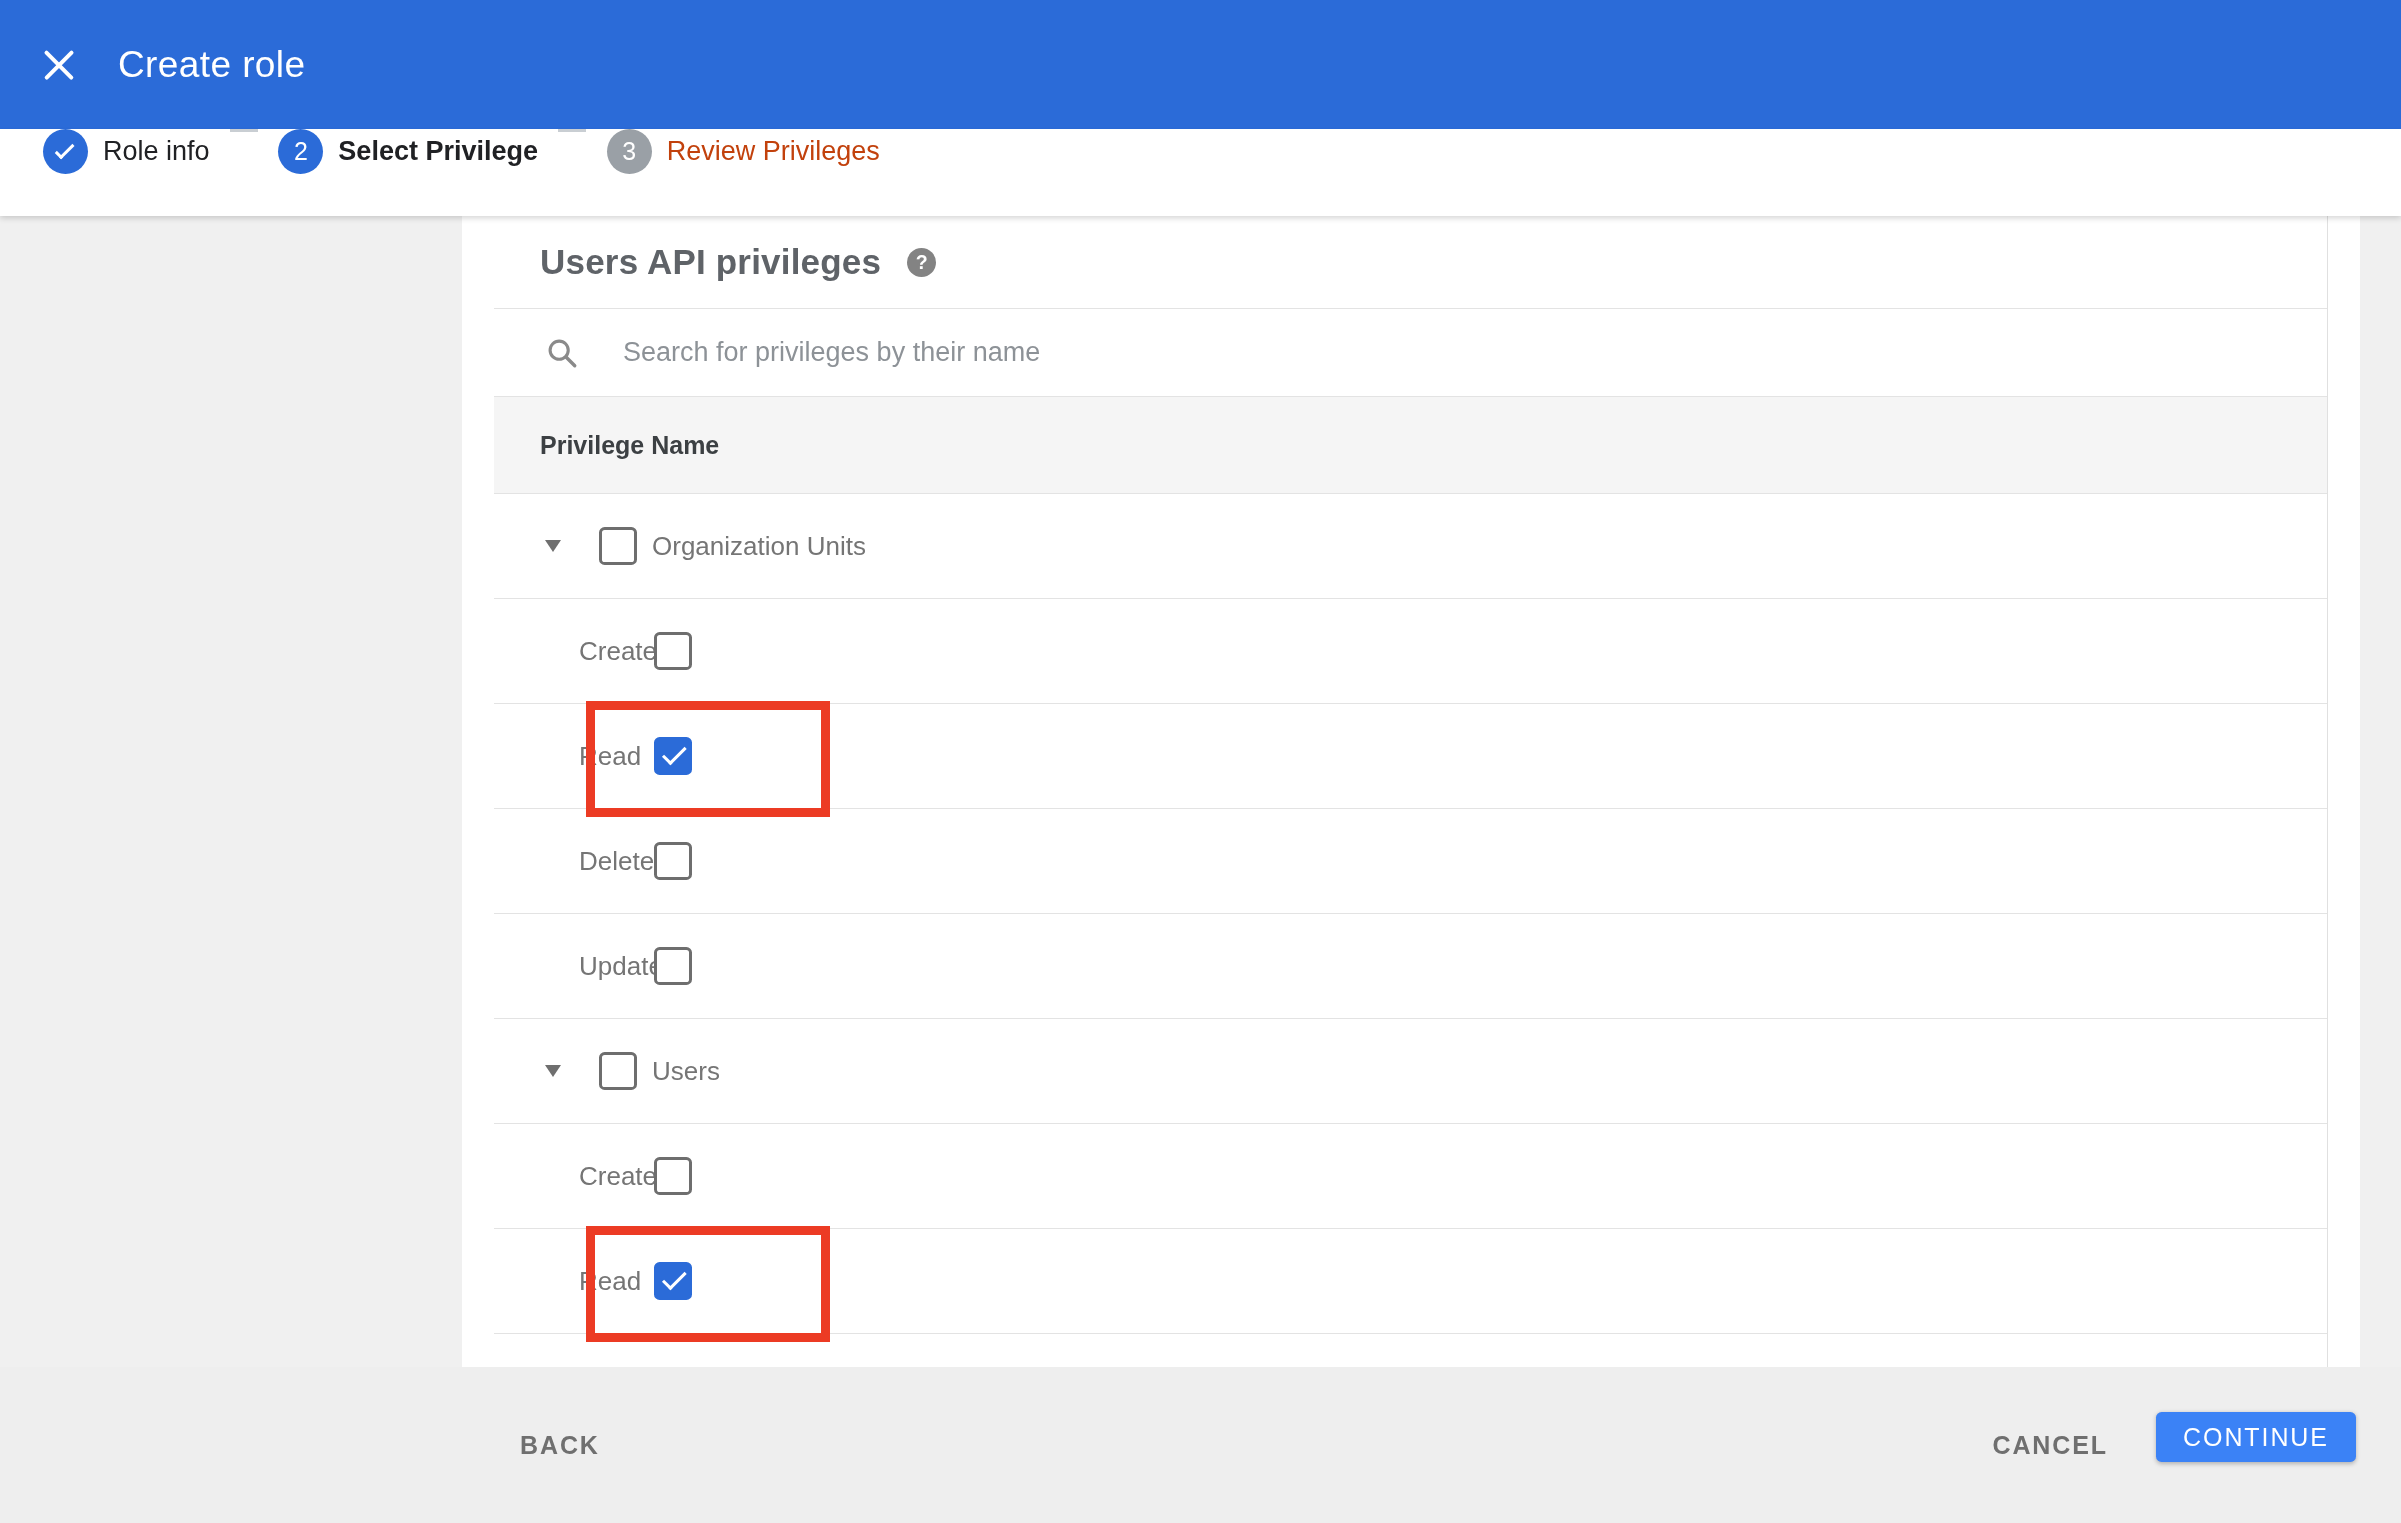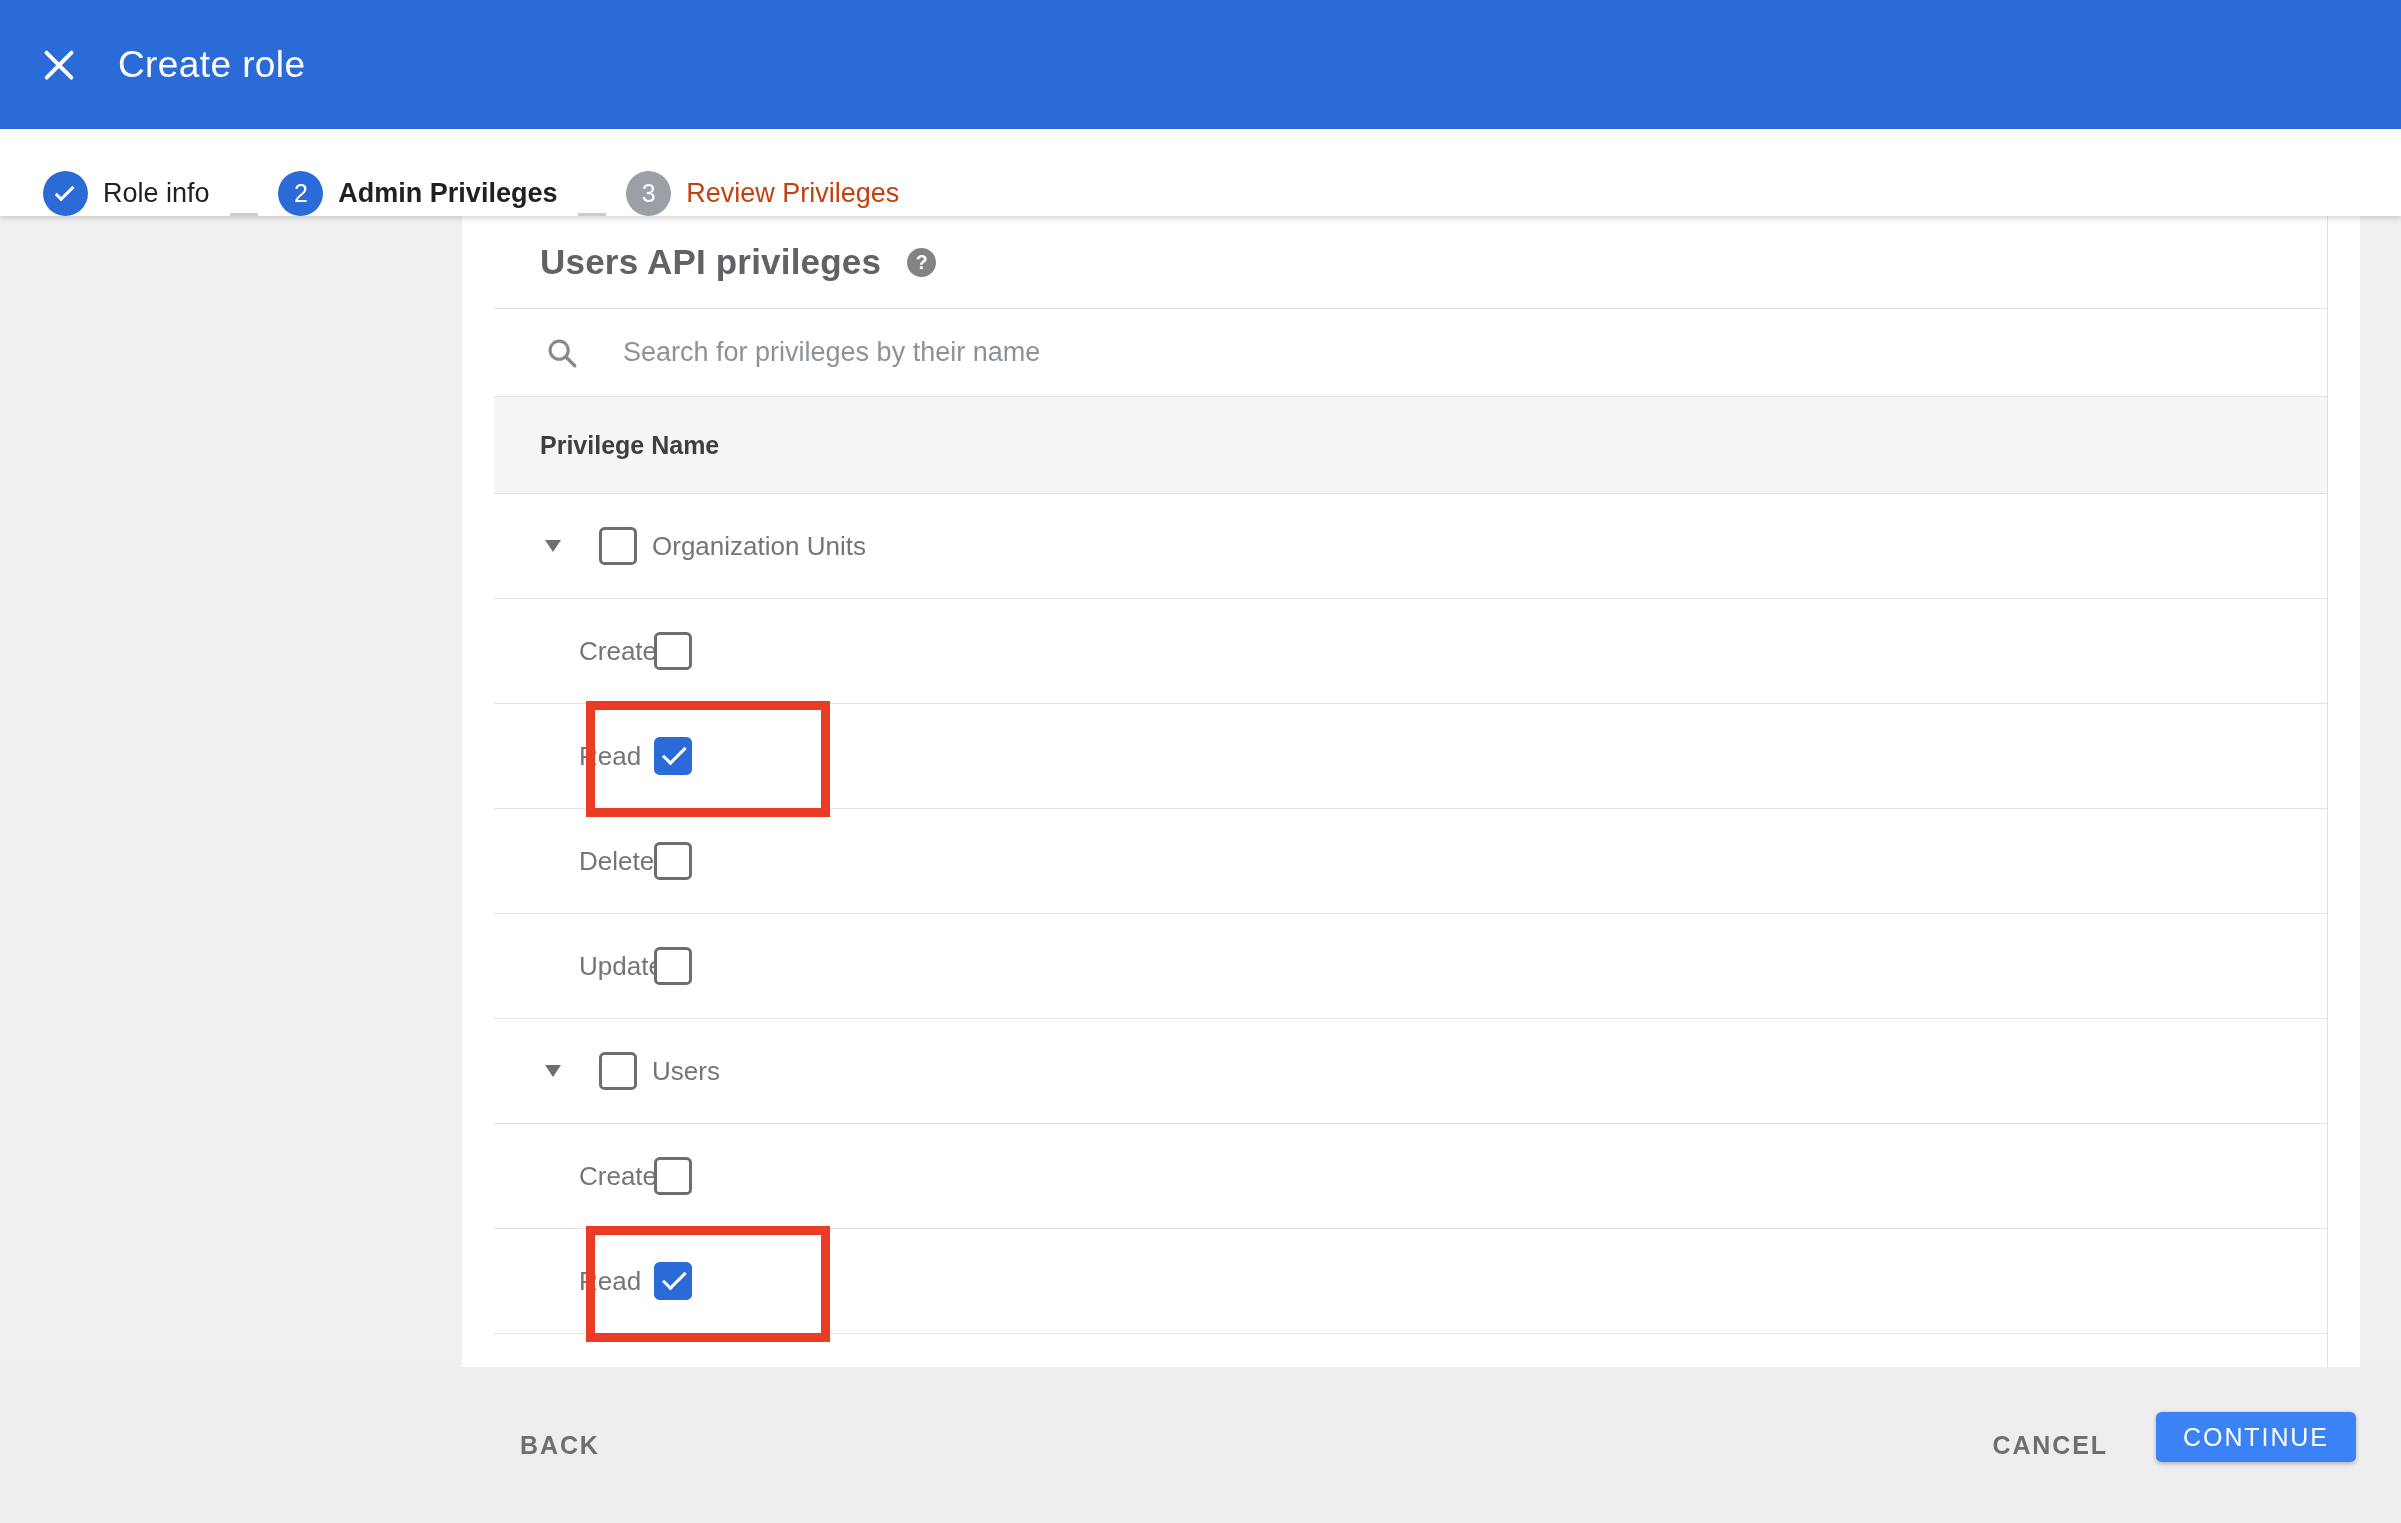--- a/index.html
+++ b/index.html
@@ -22,21 +22,21 @@
     content:""; position:absolute; left:50%; top:50%;
     width:39px; height:3.7px; background:#fff; border-radius:1.9px;
   }
   .close-x::before{ transform:translate(-50%,-50%) rotate(45deg); }
   .close-x::after{ transform:translate(-50%,-50%) rotate(-45deg); }
   .app-title{ color:#fff; font-size:37px; font-weight:400; margin-left:43px; letter-spacing:0.4px; }
 
   
   .stepper{
     height:87px; flex:0 0 87px; background:#fff;
-    display:flex; align-items:flex-end; padding-left:43px;
+    display:flex; align-items:flex-start; padding-left:43px;
     position:relative; z-index:5;
     box-shadow:0 2.8px 5.6px rgba(0,0,0,0.16);
   }
   .step{ display:flex; align-items:center; cursor:pointer; }
   .step-circle{
     width:45px; height:45px; border-radius:50%;
     display:flex; align-items:center; justify-content:center;
     color:#fff; font-size:25px; font-weight:400; flex:0 0 45px;
   }
   .step-circle.done,.step-circle.active{ background:#2b6bd8; }
@@ -161,21 +161,21 @@
   <div class="stepper">
     <div class="step">
       <span class="step-circle done">
           <span class="tick"></span>
         </span>
       <span class="step-label">Role info</span>
     </div>
     <span class="step-dash"></span>
     <div class="step">
       <span class="step-circle active">2</span>
-      <span class="step-label bold">Admin Privileges</span>
+      <span class="step-label bold">Select Privilege</span>
     </div>
     <span class="step-dash"></span>
     <div class="step">
       <span class="step-circle pending">3</span>
       <span class="step-label muted">Review Privileges</span>
     </div>
   </div>
 
   <div class="content">
     <div class="side-bg"></div>

